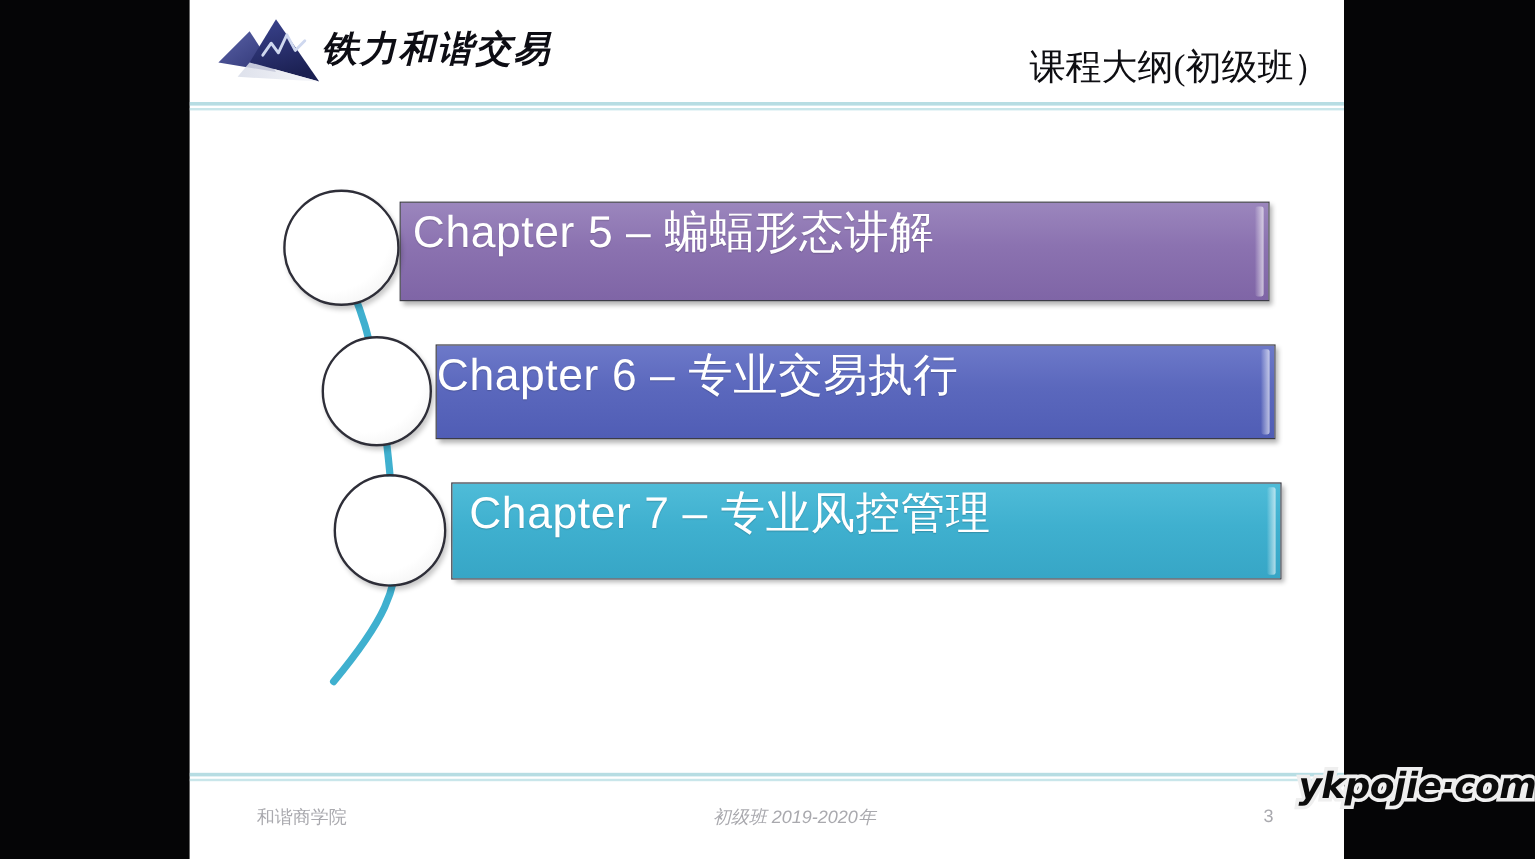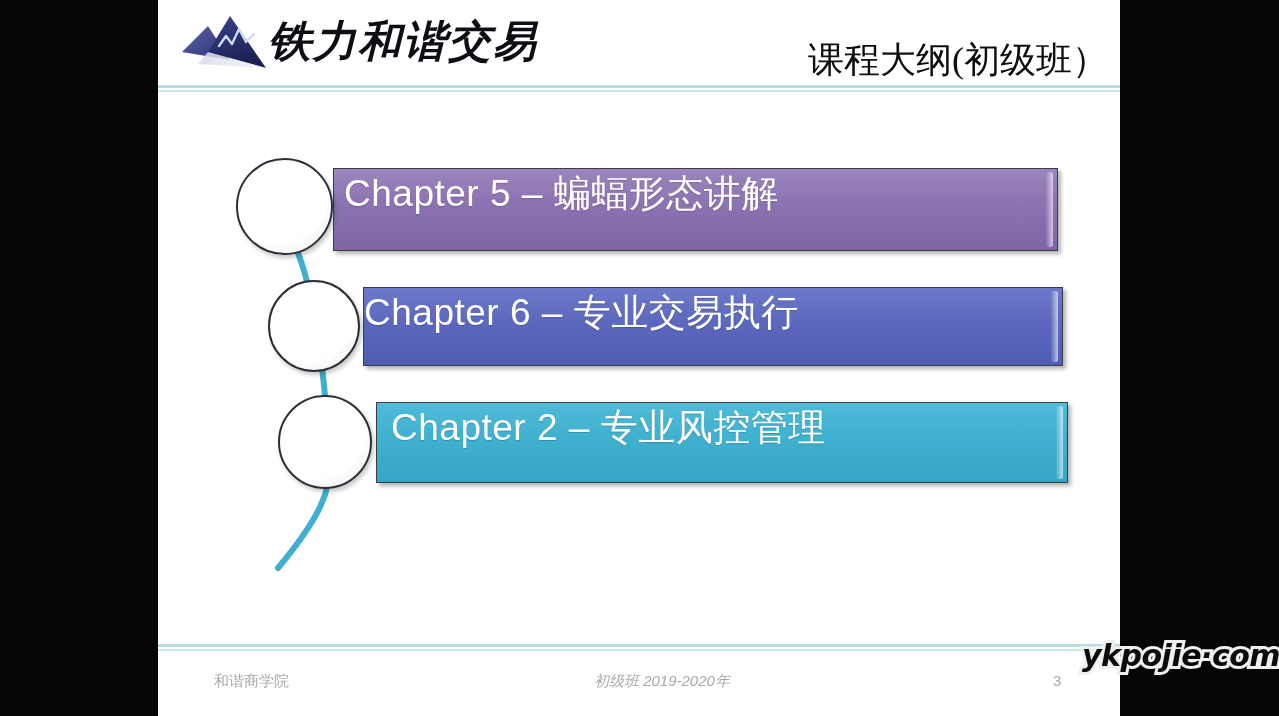--- a/index.html
+++ b/index.html
@@ -46,34 +46,34 @@
     width: 98px;
     height: 62px;
   }
   .brand-text {
     position: absolute;
     left: 110px;
     top: 12px;
     width: 260px;
     height: 60px;
     font-family: "Liberation Serif", "DejaVu Serif", serif;
-    font-size: 43px;
+    font-size: 30px;
     font-weight: bold;
     font-style: italic;
     color: #0d0d14;
     letter-spacing: 2px;
     line-height: 60px;
     white-space: nowrap;
   }
   .slide-title {
     position: absolute;
     right: 12px;
     top: 36px;
     font-family: "Liberation Serif", "DejaVu Serif", serif;
-    font-size: 36px;
+    font-size: 30px;
     color: #0e0e12;
     white-space: nowrap;
     letter-spacing: 0px;
   }
 
   
   .rule {
     position: absolute;
     left: 0px;
     width: 962px;
@@ -253,21 +253,21 @@
         <span class="bar-label">Chapter 5 – 蝙蝠形态讲解</span>
         <span class="sheen"></span>
       </div>
 
       <div class="bar" id="bar-2">
         <span class="bar-label">Chapter 6 – 专业交易执行</span>
         <span class="sheen"></span>
       </div>
 
       <div class="bar" id="bar-3">
-        <span class="bar-label">Chapter 2 – 专业风控管理</span>
+        <span class="bar-label">Chapter 7 – 专业风控管理</span>
         <span class="sheen"></span>
       </div>
 
       <div class="node-circle" id="circle-1"></div>
       <div class="node-circle" id="circle-2"></div>
       <div class="node-circle" id="circle-3"></div>
     </div>
 
     <div class="rule" id="rule-bottom">
       <div class="rule-a"></div>

